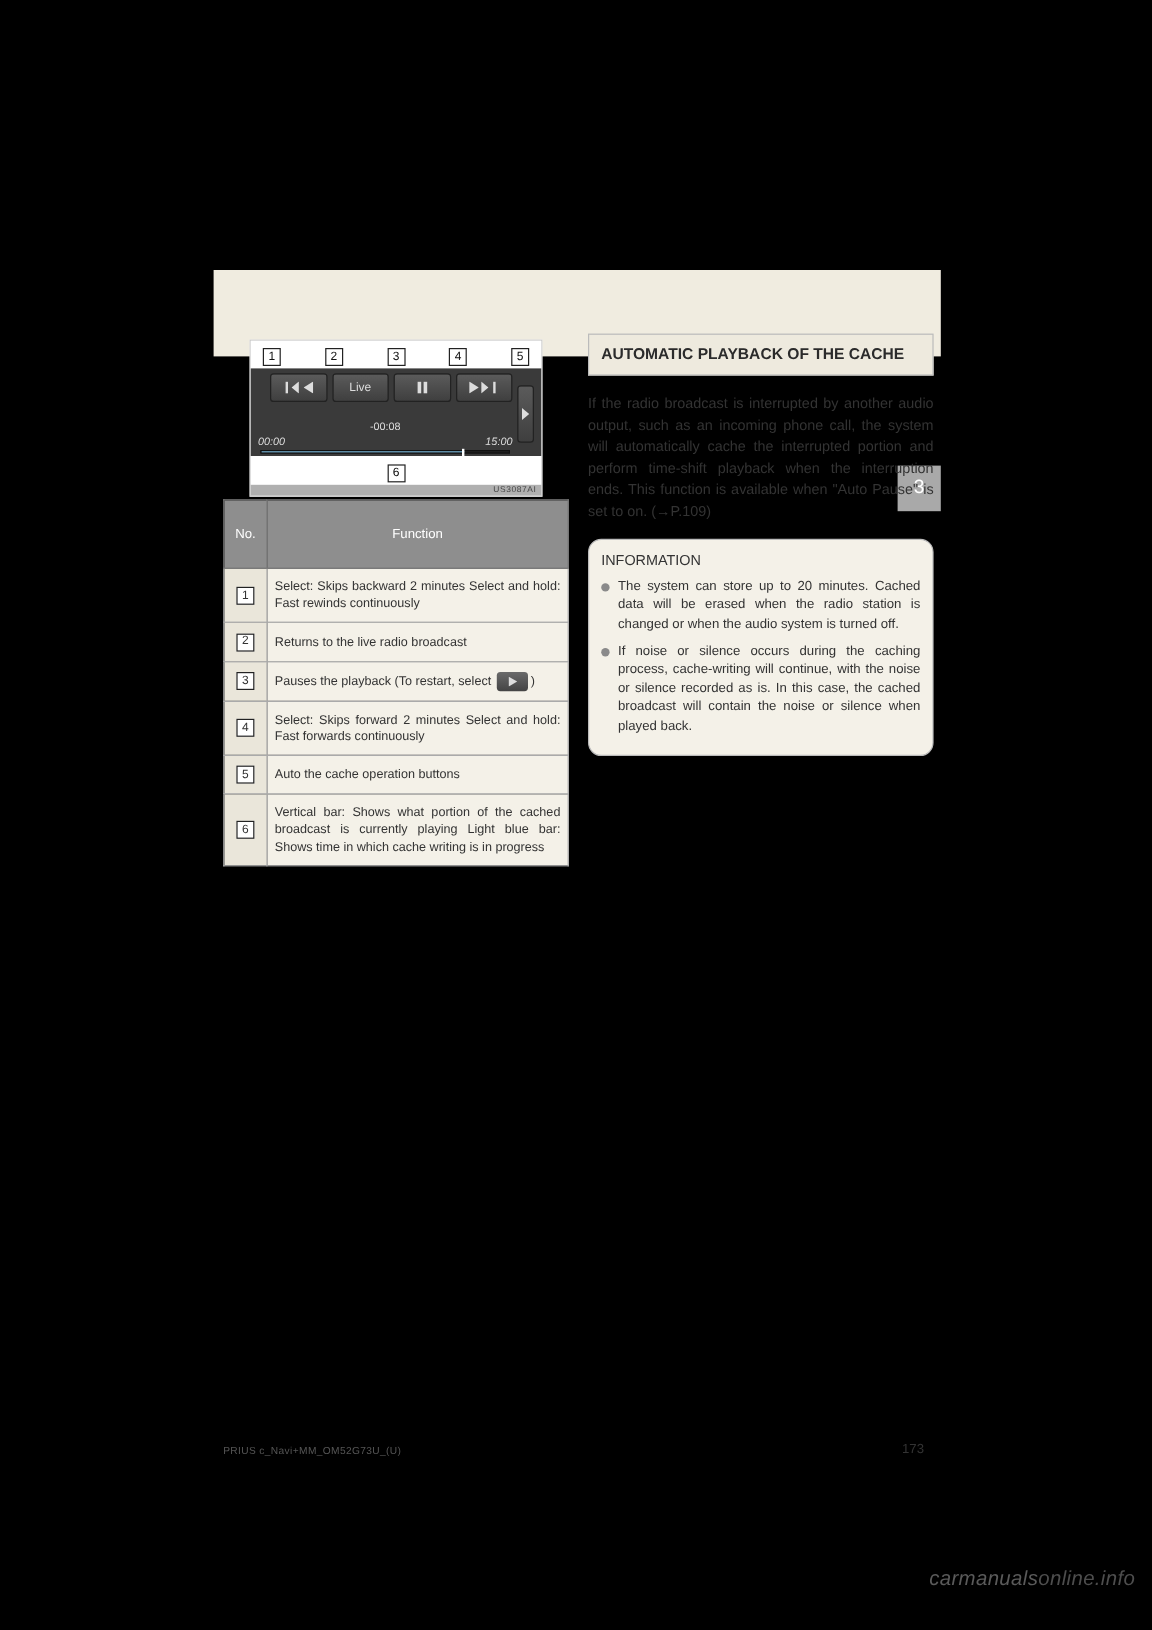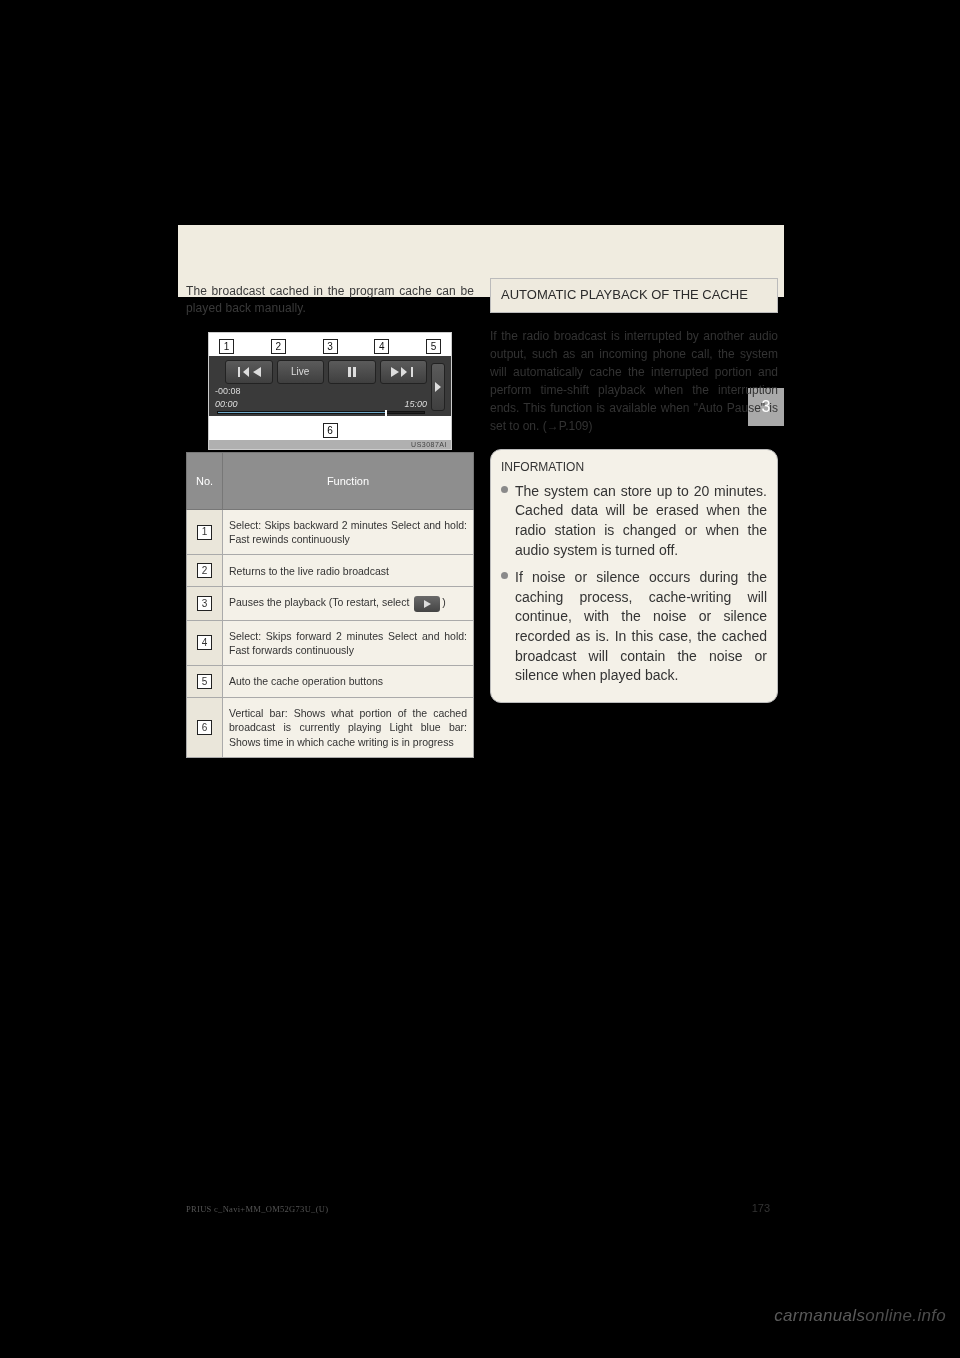--- a/index.html
+++ b/index.html
@@ -134,23 +134,24 @@
   .btn-stack { flex: 1; }
   .time-row {
     display: flex;
     justify-content: space-between;
     color: #ddd;
     font-size: 9px;
     margin-top: 3px;
     font-style: italic;
   }
   .prog-wrap {
+    text-align: center;
     color: #ddd;
     font-size: 9px;
-    margin-top: 2px;
+    margin-top: 15px;
   }
   .prog-bar {
     height: 3px;
     background: #222;
     border: 1px solid #111;
     position: relative;
     margin: 2px 2px 0 2px;
   }
   .prog-cache { position:absolute; top:0; left:0; height:100%; width:82%; background:#6fa8c8; }
   .prog-cursor { position:absolute; top:-2px; left:81%; width:2px; height:7px; background:#fff; }
@@ -215,21 +216,21 @@
     position: absolute;
     top: 278px;
     left: 490px;
     width: 288px;
   }
   .subhead-box {
     border: 1px solid #bbb;
     background: #eeeade;
     padding: 8px 10px;
     font-size: 13px;
-    font-weight: normal;
+    font-weight: bold;
     color: #2b2b2b;
     line-height: 1.3;
     margin-bottom: 14px;
   }
   .body-para {
     font-size: 12px;
     color: #333;
     line-height: 1.5;
     text-align: justify;
     margin-bottom: 14px;
@@ -242,21 +243,21 @@
   }
   .info-title {
     font-size: 12px;
     color: #333;
     margin-bottom: 8px;
   }
   .info-list {
     list-style: none;
   }
   .info-list li {
-    font-size: 14px;
+    font-size: 11px;
     color: #333;
     line-height: 1.4;
     text-align: justify;
     margin-bottom: 8px;
     padding-left: 14px;
     position: relative;
   }
   .info-list li::before {
     content: "";
     position: absolute;
@@ -269,21 +270,20 @@
   }
 
   
   .footer-left {
     position: absolute;
     bottom: 144px;
     left: 186px;
     font-size: 8.5px;
     color: #555;
     letter-spacing: 0.3px;
-    font-family: Liberation Serif, serif;
   }
   .page-num {
     position: absolute;
     bottom: 144px;
     right: 190px;
     font-size: 11px;
     color: #333;
   }
   .watermark {
     position: absolute;
@@ -301,21 +301,20 @@
 
 <div class="page">
 
 
   <div class="cream-band"></div>
 
   <div class="page-tab">3</div>
 
   <div class="left-col">
 
-    <p class="intro">The broadcast cached in the program cache can be played back manually.</p>
 
     <div class="device">
       <div class="device-top">
         <span class="nbox">1</span>
         <span class="nbox">2</span>
         <span class="nbox">3</span>
         <span class="nbox">4</span>
         <span class="nbox">5</span>
       </div>
       <div class="device-body">

